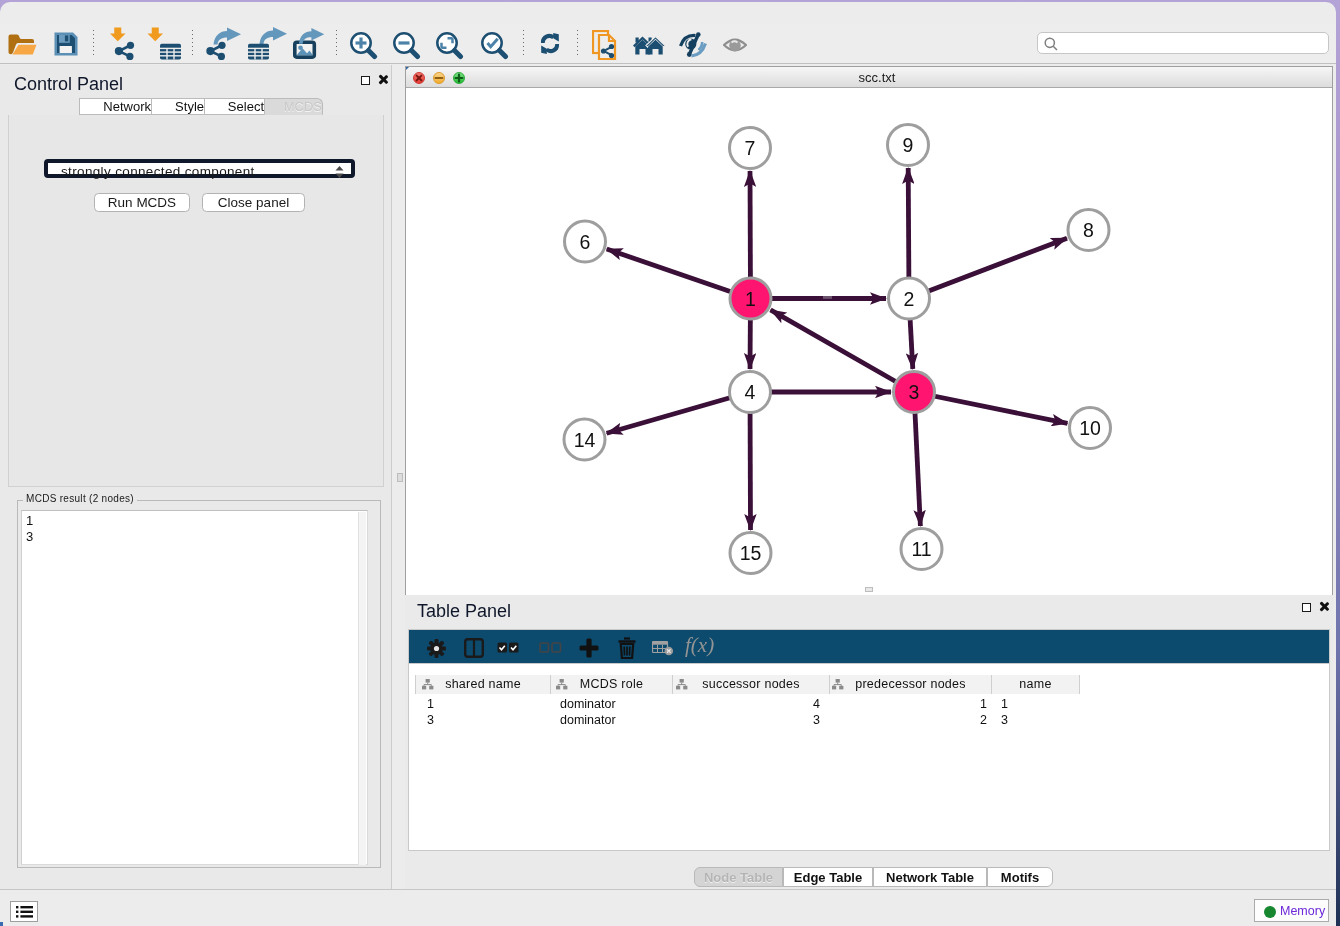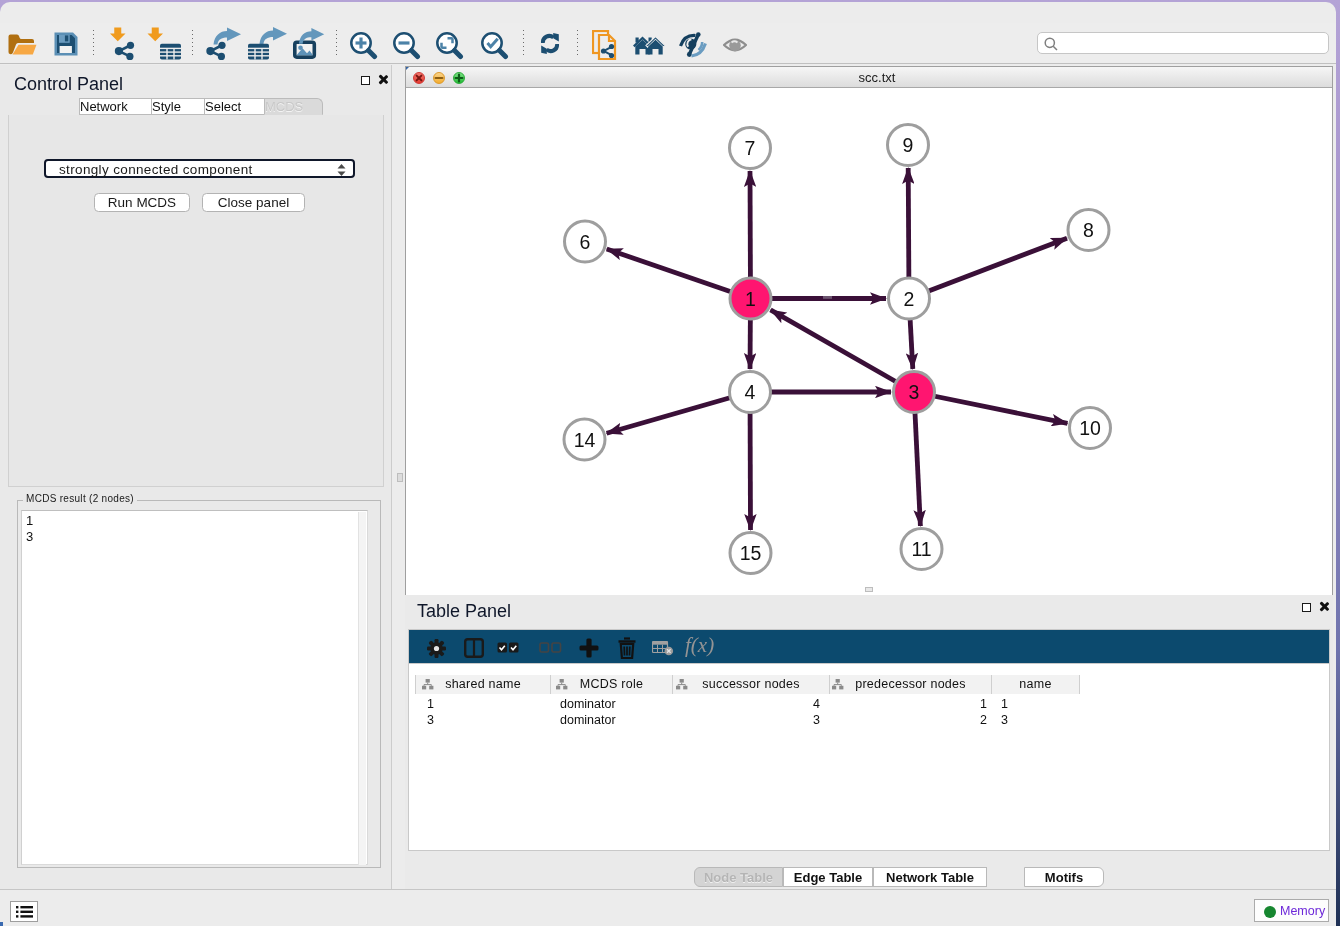--- a/index.html
+++ b/index.html
@@ -20,27 +20,27 @@
   .vsep { position:absolute; top:7px; height:28px; width:1px;
           background-image:repeating-linear-gradient(180deg,#6a6a6a 0 1.2px, transparent 1.2px 4px); }
   #searchbox { position:absolute; left:1037px; top:9px; width:292px; height:22px;
                background:#fff; border:1px solid #c6c6c6; border-radius:5px; }
   
   #leftpanel { position:absolute; left:0; top:63px; width:392px; height:824px;
                background:#e9e9e9; border-right:1px solid #cccccc; }
   .paneltitle { font-size:18px; color:#0f172a; }
   .floatbox { position:absolute; width:9px; height:9px; border:1.5px solid #1a1a1a; background:#fff; }
   .tab { position:absolute; top:33px; height:17px; line-height:16px; background:#fff; border:1px solid #bbb;
-         font-size:13px; color:#111; text-align:left; }
+         font-size:13px; color:#111; text-align:right; }
   #cpcontent { position:absolute; left:8px; top:50px; width:376px; height:372px;
                background:#e7e7e7; border:1px solid #d0d0d0; border-top:none; }
   #optlabel { position:absolute; top:72px; left:8px; width:100%; text-align:center;
               font-size:13.5px; color:#1a1a1a; }
   #combo { position:absolute; left:44px; top:94px; width:311px; height:19px; background:#fff;
-           border:2px solid #0f172a; border-radius:4px; font-size:13.5px; color:#1a1a1a; }
+           border:4px solid #0f172a; border-radius:4px; font-size:13.5px; color:#1a1a1a; }
   .btn { position:absolute; top:128px; height:19px; background:#fff; border:1px solid #b3b3b3;
          border-radius:4.5px; font-size:13.5px; color:#1a1a1a; text-align:center; line-height:18px; }
   #fieldset { position:absolute; left:17px; top:435px; width:364px; height:368px;
               border:1px solid #b9b9b9; }
   #fieldlegend { position:absolute; left:5px; top:-8px; background:#e9e9e9; padding:0 3px;
                  font-size:10px; color:#1a1a1a; letter-spacing:0.3px; }
   #fieldwhite { position:absolute; left:3px; top:9px; width:347px; height:355px; background:#fff;
                 border:1px solid; border-color:#bfbfbf #dadada #dadada #d0d0d0; font-size:13px; color:#111; line-height:16px; padding:2px 0 0 4px;}
   #fwscroll { position:absolute; right:1px; top:1px; width:8px; height:353px; background:#f4f4f4;
               border-left:1px solid #e2e2e2; }
@@ -433,21 +433,21 @@
           <rect x="0" y="6.8" width="4.2" height="3.6" fill="#8a8a8a"></rect>
           <rect x="7.2" y="6.8" width="4.2" height="3.6" fill="#8a8a8a"></rect>
           <path d="M5.7,3.6 v2 M2,6.8 v-1.2 h7.3 v1.2" stroke="#8a8a8a" stroke-width="1" fill="none"></path>
         </g>
       </defs>
         </svg>
     </div>
     <div class="btab" style="left:289px;width:89px;border-radius:6px 0 0 6px;background:#d4d4d4;color:#b5b5b5;text-shadow:0 1px 0 #f0f0f0;">Node Table</div>
     <div class="btab" style="left:378px;width:90px;">Edge Table</div>
     <div class="btab" style="left:468px;width:114px;">Network Table</div>
-    <div class="btab" style="left:582px;width:80px;border-radius:0 6px 6px 0;margin-left:37px;">Motifs</div>
+    <div class="btab" style="left:582px;width:66px;border-radius:0 6px 6px 0;">Motifs</div>
   </div>
 
   <div style="position:absolute;left:397px;top:471px;width:6px;height:9px;background:#dcdcdc;border:1px solid #bdbdbd;"></div>
   <div id="statusbar">
     <div style="position:absolute;left:0;bottom:0;width:3px;height:4px;background:#3a6ab0;"></div>
     <div id="listbtn">
       <svg class="abs" style="left:5px;top:4px;" width="17" height="12" viewBox="0 0 17 12">
         <g fill="#111">
           <rect x="0" y="0" width="2.4" height="2.4"></rect>
             <rect x="4.4" y="0" width="12.6" height="2.4"></rect>

